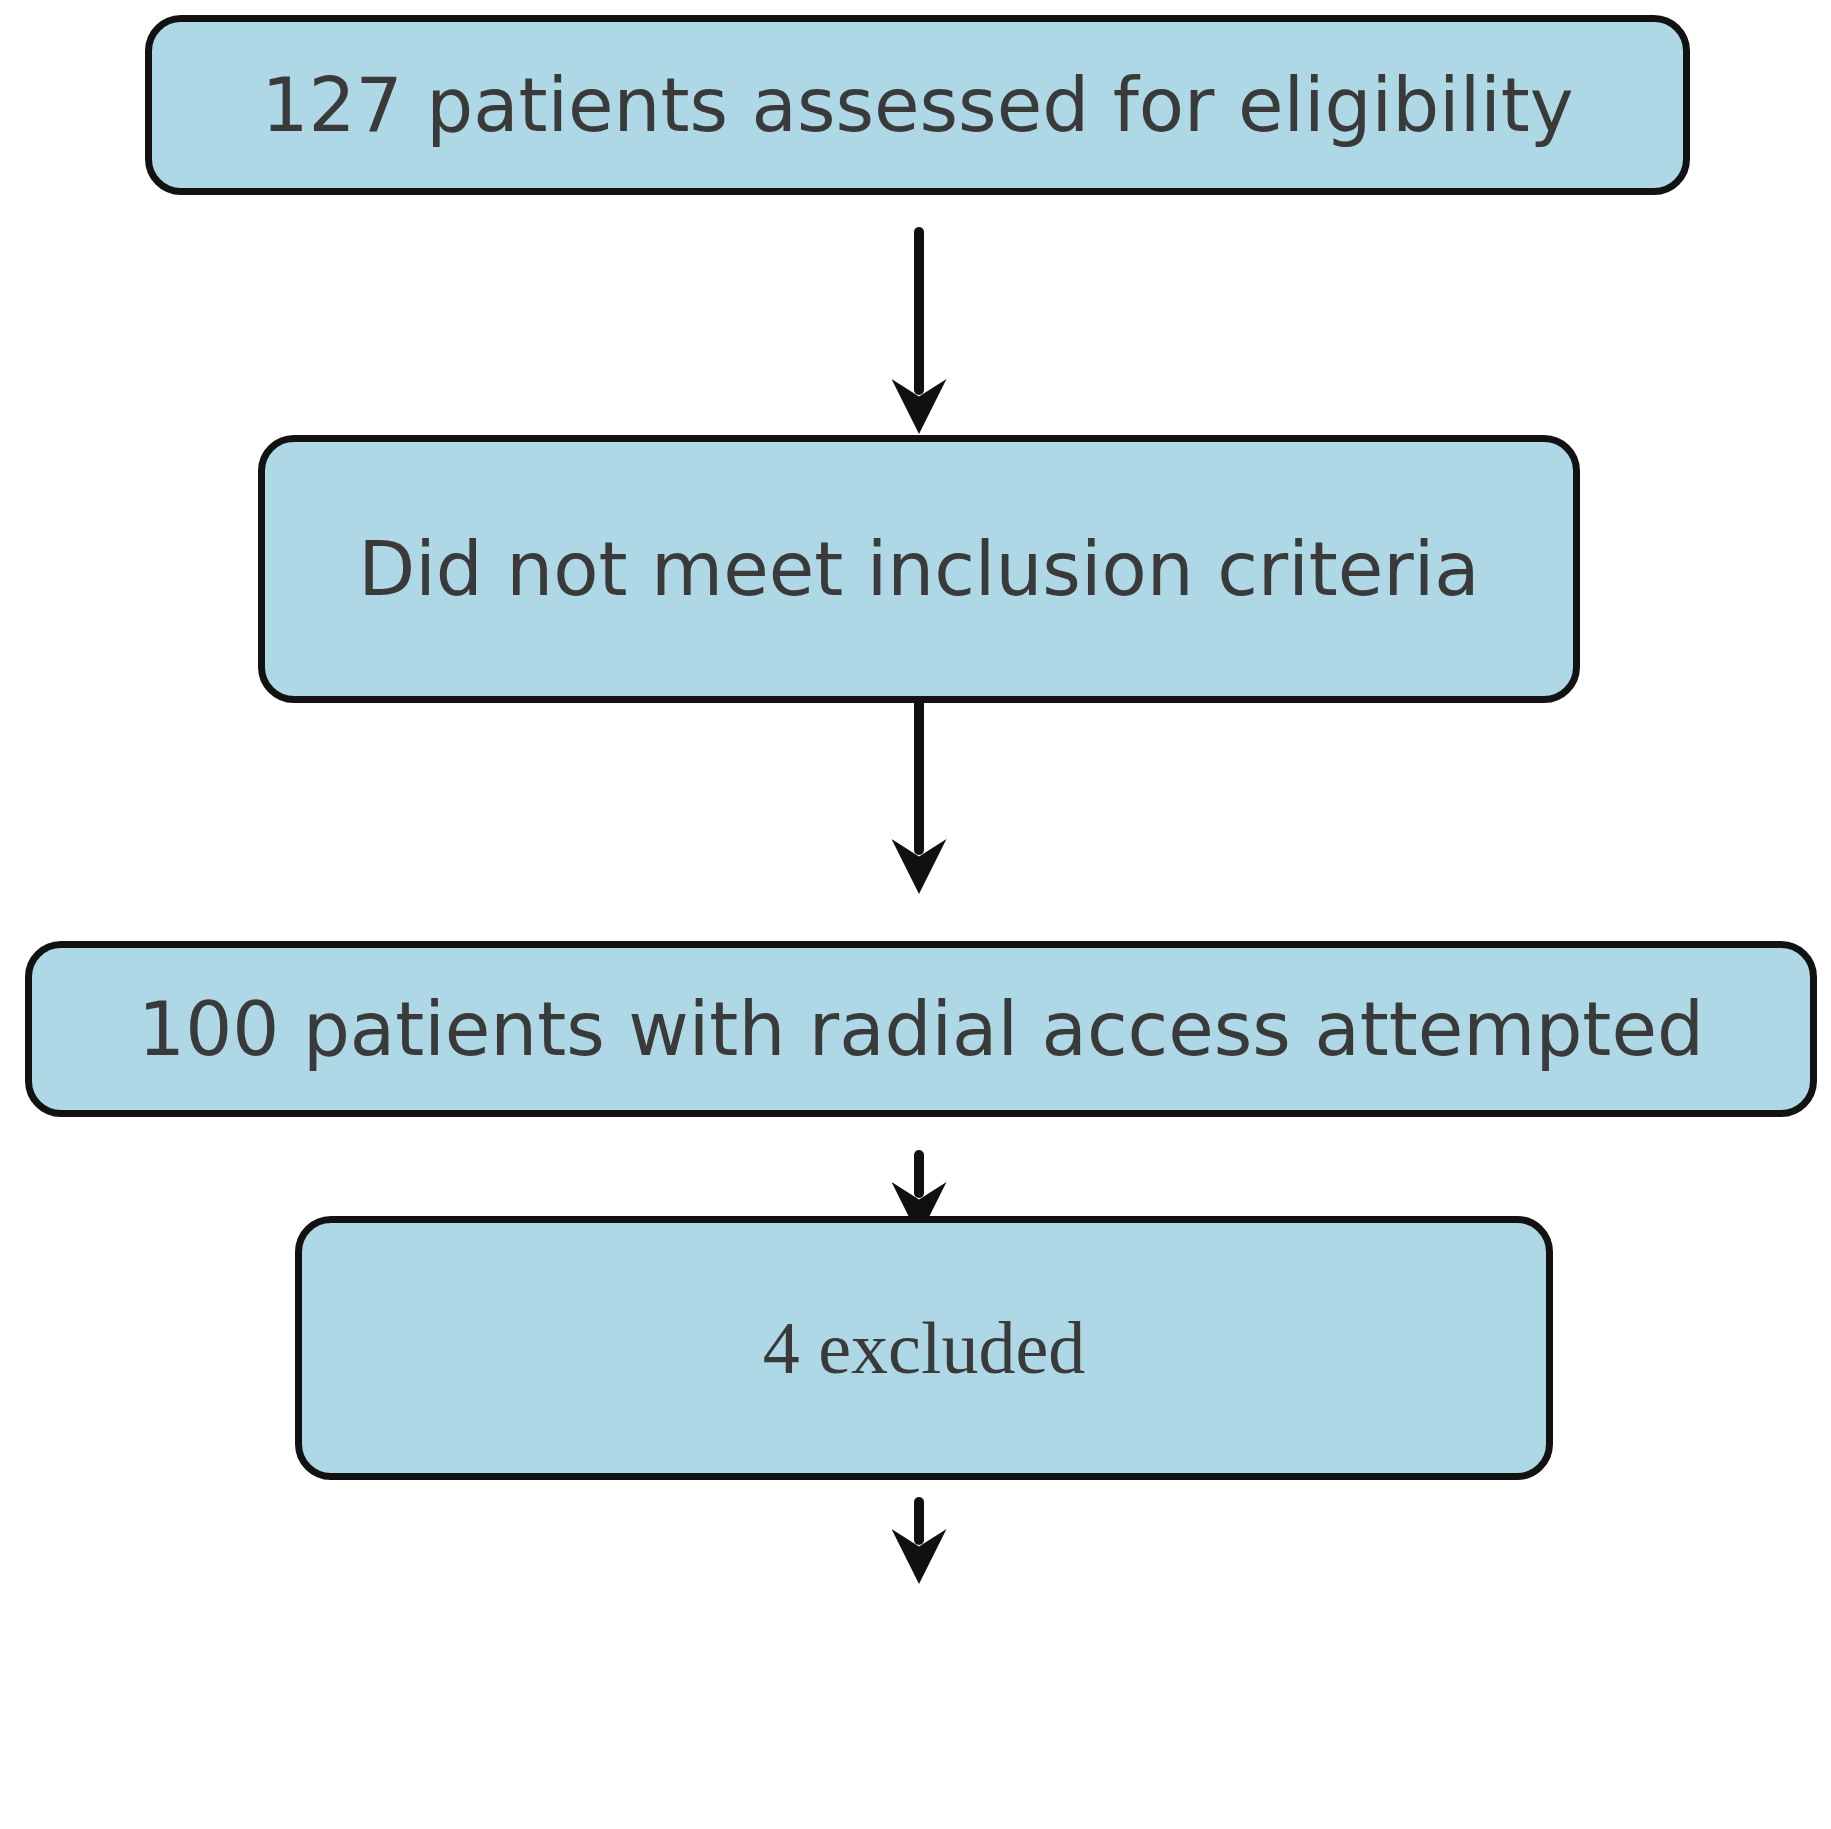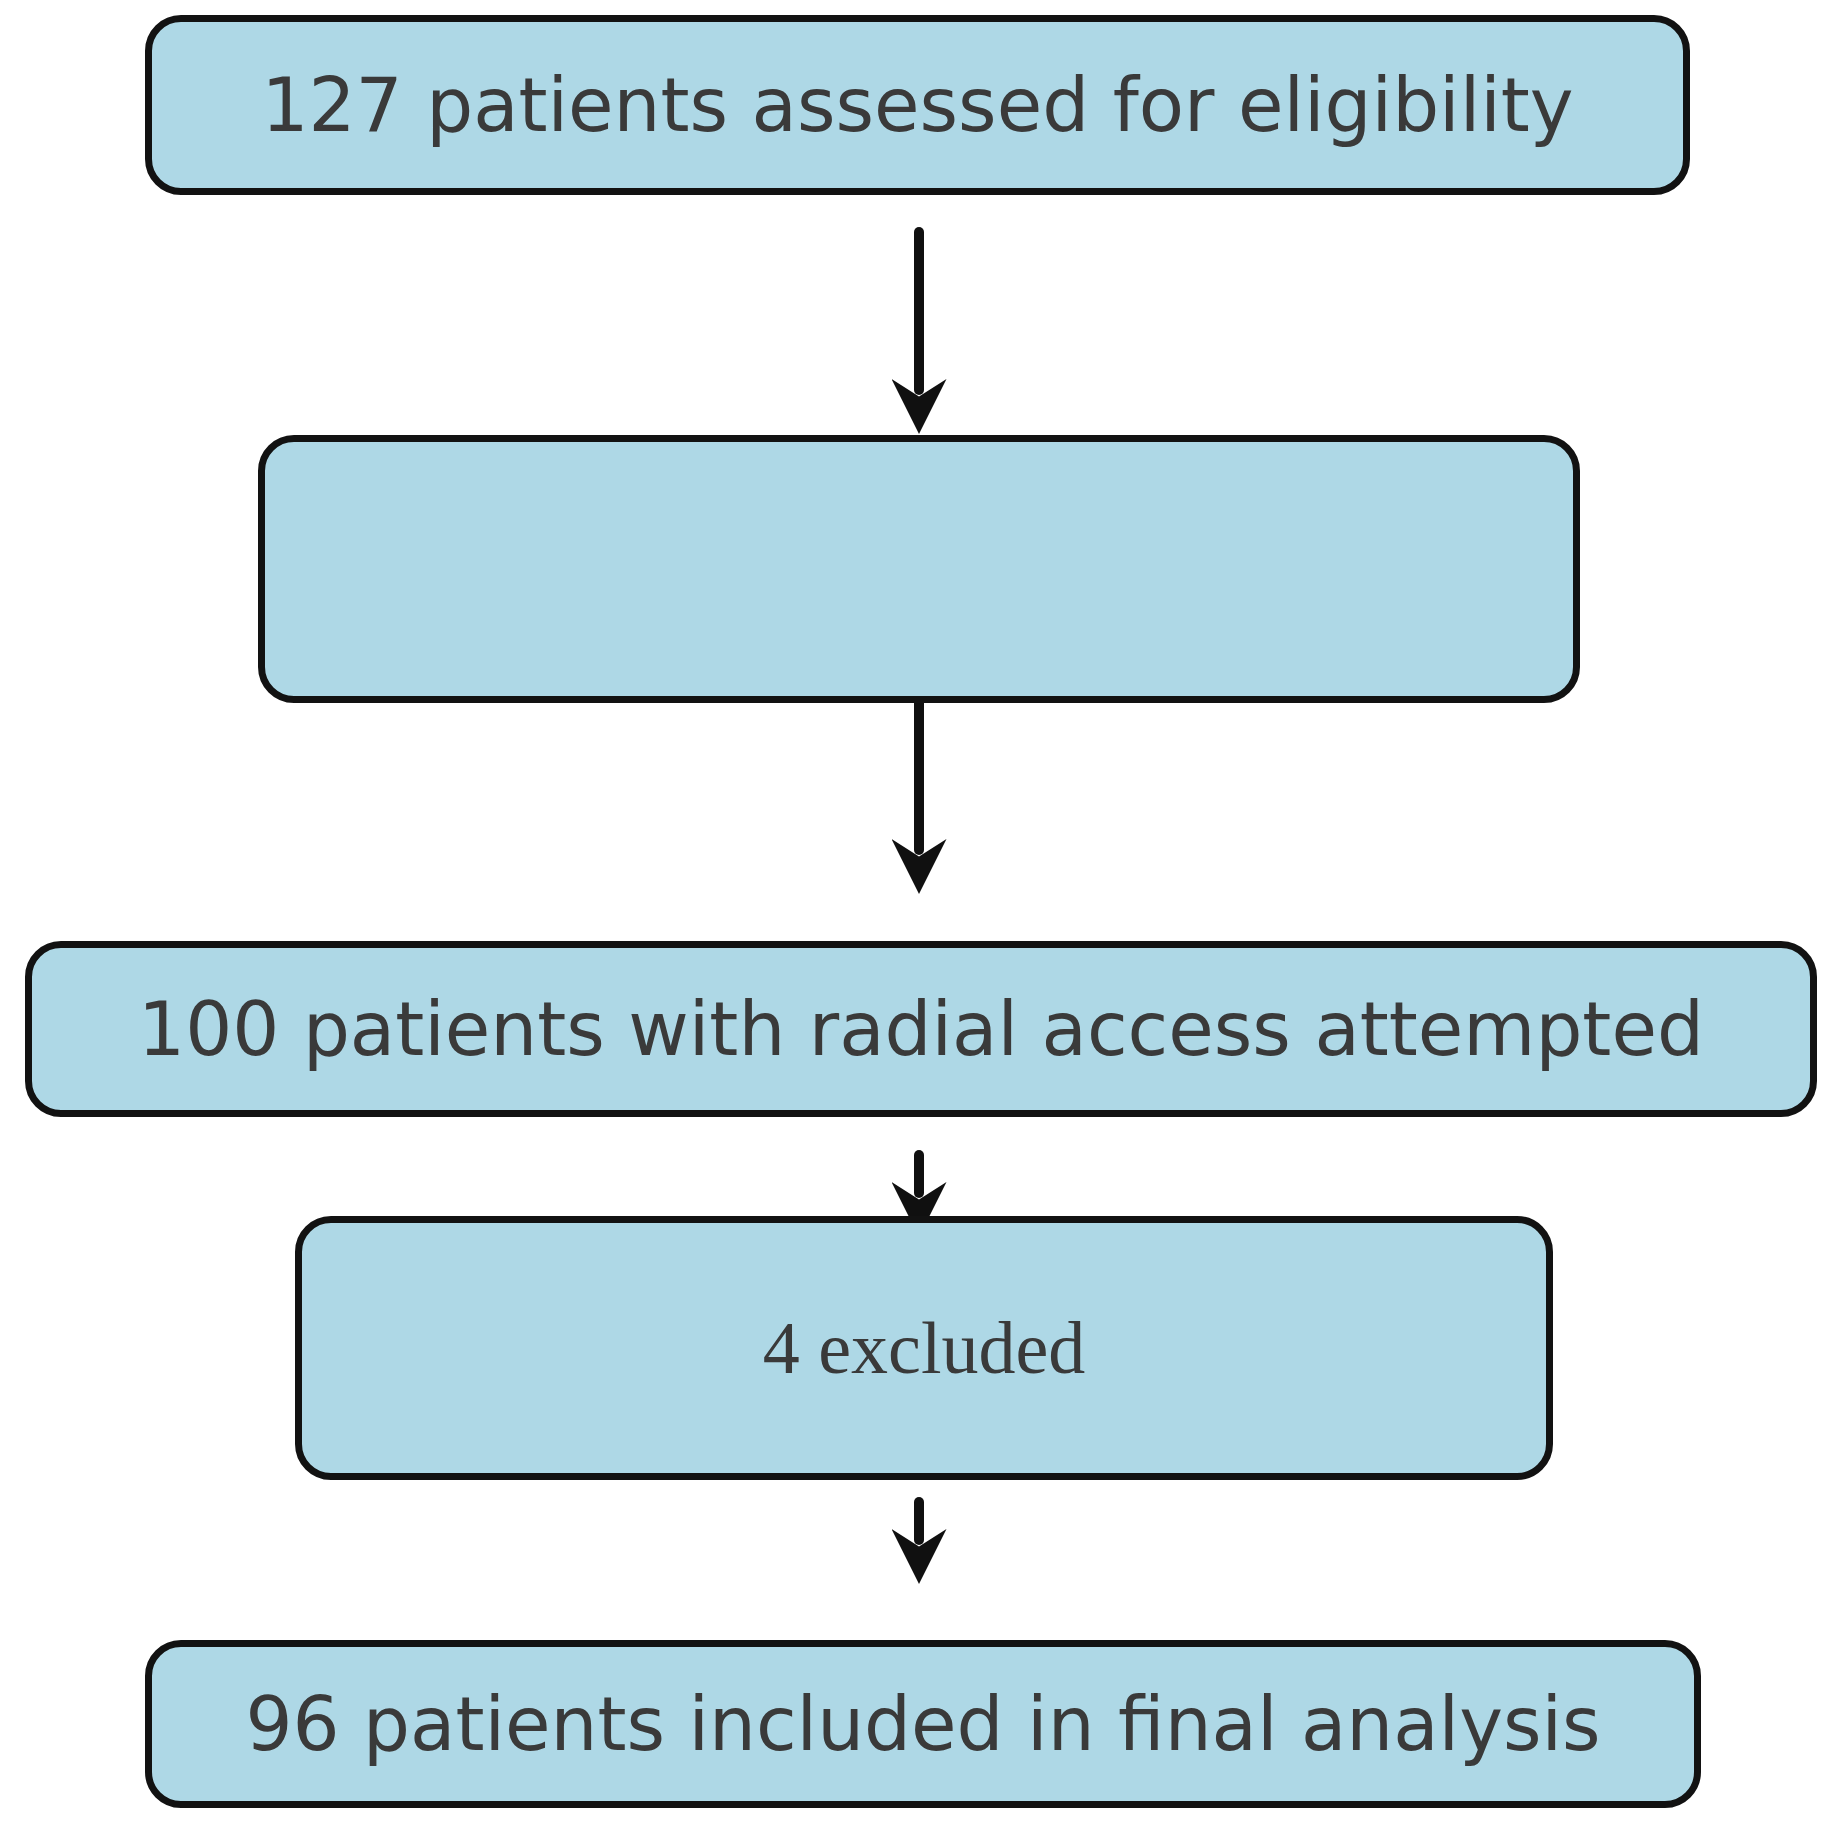--- a/index.html
+++ b/index.html
@@ -69,27 +69,25 @@
     <line x1="919" y1="700" x2="919" y2="850" marker-end="url(#arrowhead)"></line>
     <line x1="919" y1="1155" x2="919" y2="1193" marker-end="url(#arrowhead)"></line>
     <line x1="919" y1="1502" x2="919" y2="1540" marker-end="url(#arrowhead)"></line>
   </svg>
 
   <div class="node node-1">
     <div class="node-line">127 patients assessed for eligibility</div>
   </div>
 
   <div class="node node-2">
+    <div class="node-line">Did not meet inclusion criteria</div>
   </div>
 
   <div class="node node-3">
     <div class="node-line">100 patients with radial access attempted</div>
   </div>
 
   <div class="node node-4">
     <div class="node-line">4 excluded</div>
   </div>
 
-  <div class="node node-5">
-    <div class="node-line">96 patients included in final analysis</div>
-  </div>
 
 </div>
 
 </body></html>

